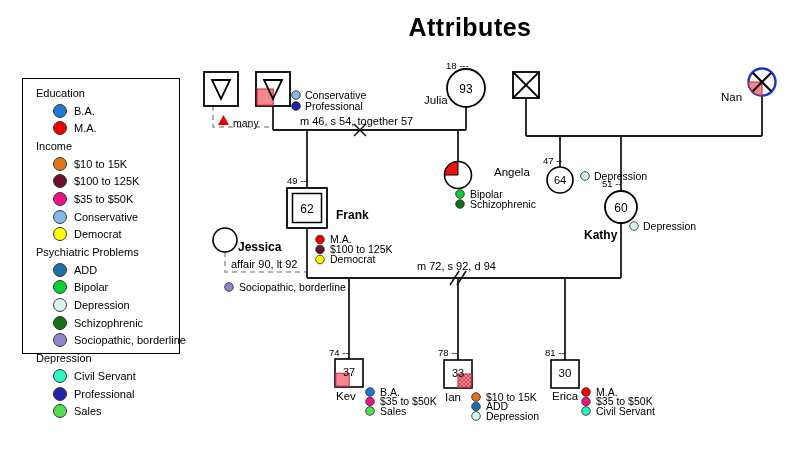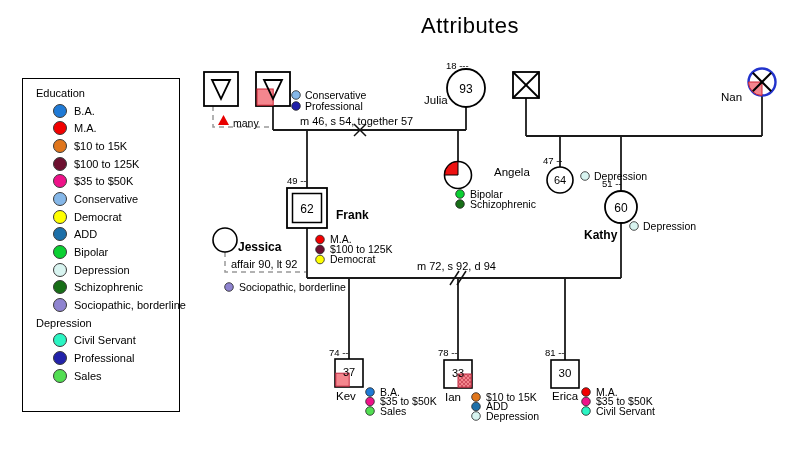--- a/index.html
+++ b/index.html
@@ -1,21 +1,21 @@
 <!DOCTYPE html>
 <html><head>
 <meta charset="utf-8">
 <style>
   html,body{margin:0;padding:0;background:#fff;}
   #stage{position:relative;width:800px;height:468px;background:#fff;overflow:hidden;
          font-family:"Liberation Sans",sans-serif;color:#000;}
   #title{position:absolute;left:350px;top:13px;width:240px;text-align:center;
-         font-size:22px;font-weight:normal;letter-spacing:.5px;}
+         font-size:25px;font-weight:bold;letter-spacing:.5px;}
   
-  #legend{position:absolute;left:22px;top:78px;width:158px;height:334px;
+  #legend{position:absolute;left:22px;top:78px;width:158px;height:276px;
           border:1.6px solid #000;box-sizing:border-box;padding:5px 0 0 13px;}
   .lrow{height:17.7px;display:flex;align-items:center;font-size:11px;white-space:nowrap;}
   .lhead{font-size:11px;}
   .litem{padding-left:17px;}
   .ldot{width:12px;height:12px;border-radius:50%;border:1px solid #3a3a3a;
         margin-right:7px;flex:0 0 auto;}
   
   svg text{font-family:"Liberation Sans",sans-serif;fill:#000;}
   .s95{font-size:9.5px;}
   .s105{font-size:10.5px;}
@@ -35,40 +35,42 @@
   <div id="legend">
     <div class="lrow lhead">Education</div>
     <div class="lrow litem">
         <span class="ldot" style="background-color: rgb(31, 122, 214);"></span>
         <span>B.A.</span>
       </div>
     <div class="lrow litem">
         <span class="ldot" style="background-color: rgb(242, 0, 0);"></span>
         <span>M.A.</span>
       </div>
+    <div class="lrow lhead">Income</div>
     <div class="lrow litem">
         <span class="ldot" style="background-color: rgb(224, 118, 28);"></span>
         <span>$10 to 15K</span>
       </div>
     <div class="lrow litem">
         <span class="ldot" style="background-color: rgb(109, 16, 48);"></span>
         <span>$100 to 125K</span>
       </div>
     <div class="lrow litem">
         <span class="ldot" style="background-color: rgb(238, 18, 137);"></span>
         <span>$35 to $50K</span>
       </div>
     <div class="lrow litem">
         <span class="ldot" style="background-color: rgb(133, 183, 232);"></span>
         <span>Conservative</span>
       </div>
     <div class="lrow litem">
         <span class="ldot" style="background-color: rgb(255, 255, 0);"></span>
         <span>Democrat</span>
       </div>
+    <div class="lrow lhead">Psychiatric Problems</div>
     <div class="lrow litem">
         <span class="ldot" style="background-color: rgb(28, 111, 168);"></span>
         <span>ADD</span>
       </div>
     <div class="lrow litem">
         <span class="ldot" style="background-color: rgb(11, 208, 50);"></span>
         <span>Bipolar</span>
       </div>
     <div class="lrow litem">
         <span class="ldot" style="background-color: rgb(216, 244, 240);"></span>

